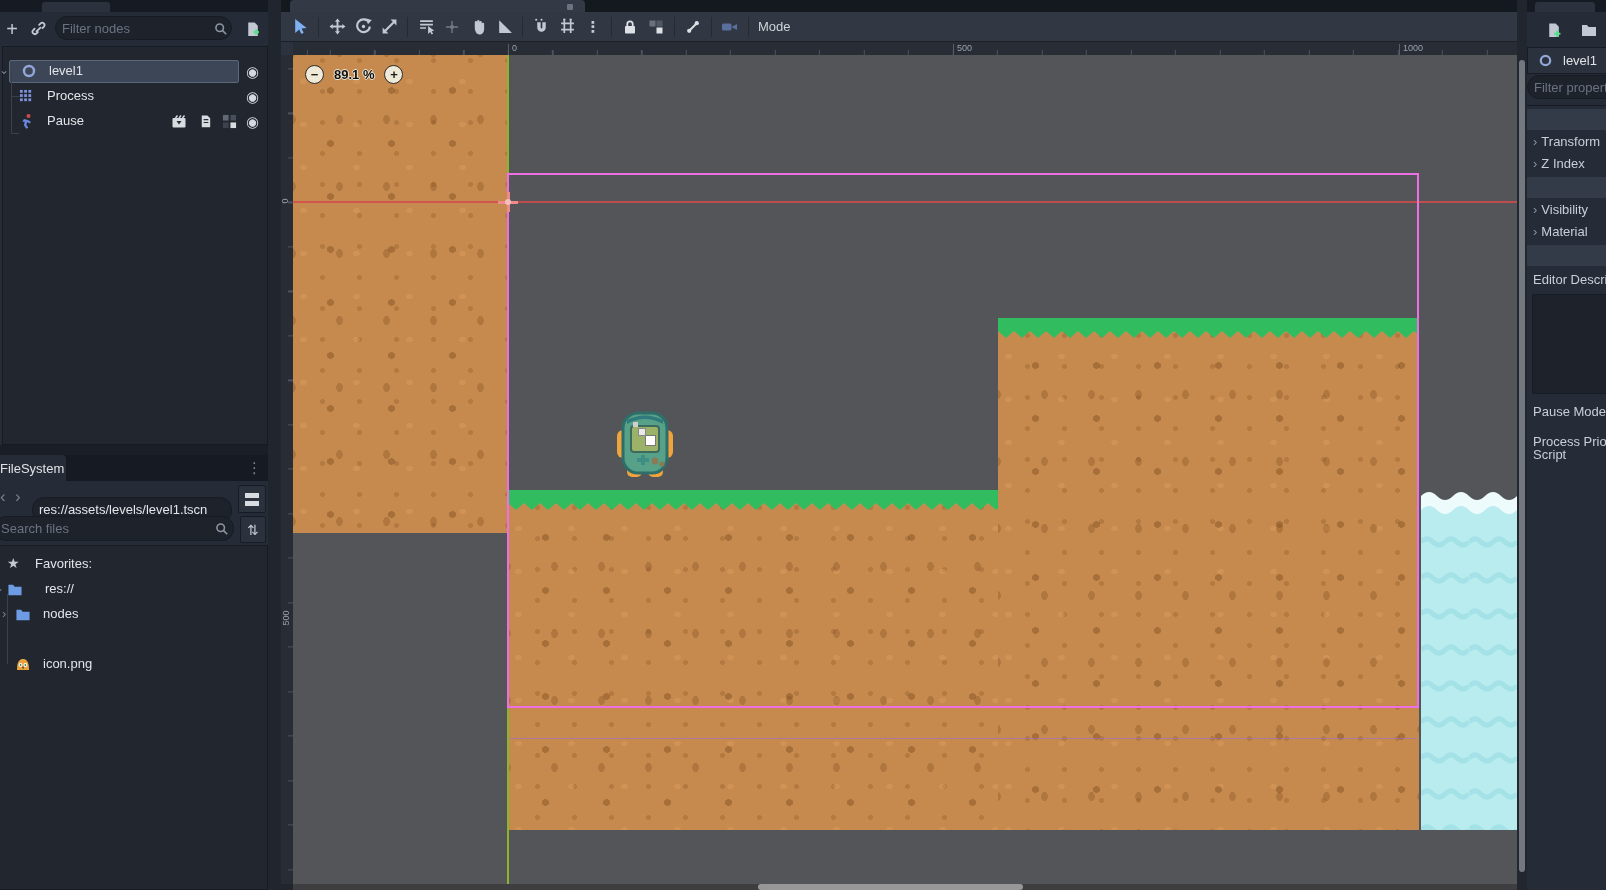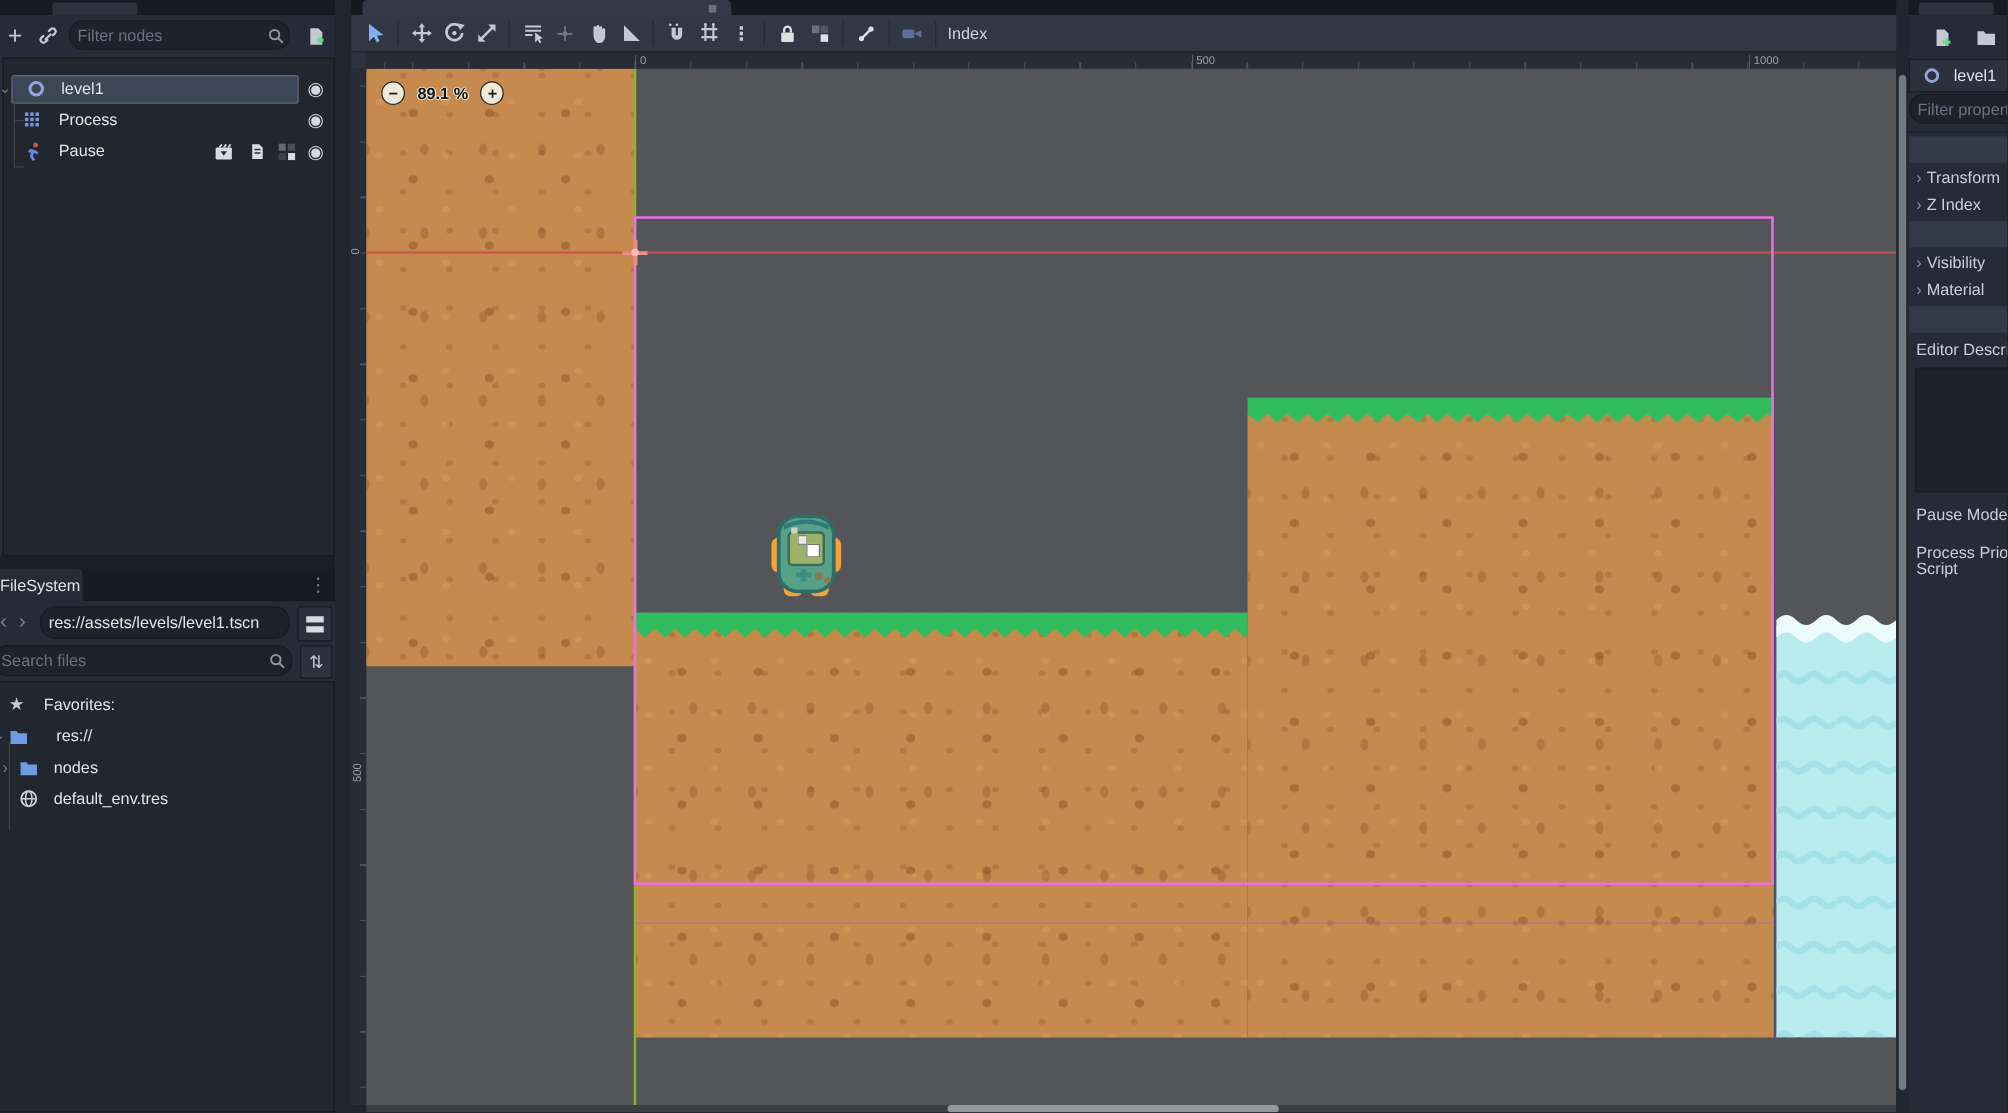--- a/index.html
+++ b/index.html
@@ -172,21 +172,21 @@
     <div class="abs dockstrip" style="left:0;top:0;width:268px;height:26px;">
       <div class="abs" style="left:-8px;top:0;width:74px;height:26px;background:#262c37;border-radius:4px 4px 0 0;display:flex;align-items:center;">
         <span style="margin-left:8px;color:#dfe2e6;">FileSystem</span>
       </div>
       <span class="abs dim" style="right:6px;top:4px;font-size:15px;">⋮</span>
     </div>
 
     <div class="abs" style="left:0;top:30px;width:268px;height:28px;">
       <span class="abs dim" style="left:0;top:2px;font-size:17px;">‹</span>
       <span class="abs dim" style="left:15px;top:2px;font-size:17px;">›</span>
-      <div class="abs input nowrap" style="left:32px;top:0;width:186px;height:24px;line-height:24px;">res://assets/levels/level1.tscn</div>
+      <div class="abs input nowrap" style="left:32px;top:12px;width:186px;height:24px;line-height:24px;">res://assets/levels/level1.tscn</div>
       <div class="abs btn" style="left:238px;top:0;width:26px;height:26px;">
         <div>
           <div style="width:14px;height:5px;background:#d8dbe0;margin-bottom:3px;"></div>
           <div style="width:14px;height:5px;background:#d8dbe0;"></div>
         </div>
       </div>
     </div>
 
     <div class="abs" style="left:0;top:61px;width:268px;height:26px;">
       <input class="abs input" style="left: -6px; top: 0px; width: 226px; height: 23px;" placeholder="Search files">
@@ -215,29 +215,32 @@
       </div>
       <div class="row" style="top:56px;">
         <span class="abs dim" style="left:3px;top:4px;font-size:13px;">›</span>
         <span class="abs ico" style="left:16px;top:5px;">
           <svg width="16" height="15" viewBox="0 0 16 16">
               <path d="M1 3 h5 l1.6 2 H15 v9 H1 Z" fill="#6d9ce4"></path>
             </svg>
         </span>
         <span class="abs lbl" style="left:38px;top:4px;">nodes</span>
       </div>
-      <div class="row" style="top:81px;">
+      <div class="row" style="top:106px;">
         <span class="abs ico" style="left:16px;top:4px;">
           <svg width="16" height="16" viewBox="0 0 16 16">
-              <circle cx="8" cy="8" r="6" stroke="#ccd1d9" stroke-width="1.5" fill="none"></circle>
-              <ellipse cx="8" cy="8" rx="2.6" ry="6" stroke="#ccd1d9" stroke-width="1.2" fill="none"></ellipse>
-              <path d="M2 8 h12" stroke="#ccd1d9" stroke-width="1.2"></path>
-            </svg>
-        </span>
-        <span class="abs lbl" style="left:38px;top:4px;">default_env.tres</span>
+              <path d="M2 13 C2 5.5 4.7 3 8 3 s6 2.5 6 10 v1 H2 Z" fill="#e8a33d"></path>
+              <circle cx="5.6" cy="9" r="1.9" fill="#fff"></circle>
+              <circle cx="10.4" cy="9" r="1.9" fill="#fff"></circle>
+              <circle cx="5.6" cy="9" r=".9" fill="#3a7d5e"></circle>
+              <circle cx="10.4" cy="9" r=".9" fill="#3a7d5e"></circle>
+              <rect x="7.1" y="10.6" width="1.8" height="2" fill="#7a4a1e"></rect>
+            </svg>
+        </span>
+        <span class="abs lbl" style="left:38px;top:4px;">icon.png</span>
       </div>
       <div class="abs" style="left:8px;top:48px;width:1px;height:70px;background:#3a414e;"></div>
     </div>
   </div>
 
   <div class="abs" style="left:281px;top:0;width:1236px;height:890px;">
 
     <div class="abs dockstrip" style="left:0;top:0;width:1236px;height:12px;background:#14181f;">
       <div class="abs" style="left:9px;top:0;width:295px;height:12px;background:#333a46;border-radius:4px 4px 0 0;"></div>
       <div class="abs" style="left:286px;top:4px;width:6px;height:6px;background:#6c7380;border-radius:1px;"></div>
@@ -331,21 +334,21 @@
           </svg>
       </div>
       <div class="tbsep"></div>
       <div class="tbi">
         <svg width="18" height="16" viewBox="0 0 18 16">
             <rect x="1" y="4.5" width="9.5" height="7" rx="1.5" fill="#5a6f9e"></rect>
             <path d="M10.5 8 l5.5 -3 v6 Z" fill="#5a6f9e"></path>
           </svg>
       </div>
       <div class="tbsep"></div>
-      <div style="color:#cfd3da;margin-left:4px;">Index</div>
+      <div style="color:#cfd3da;margin-left:4px;">Mode</div>
     </div>
 
     <div class="abs ruler" style="left:0;top:42px;width:12px;height:13px;background:#2d333e;"></div>
     <div class="abs ruler" style="left:12px;top:42px;width:1224px;height:13px;border-bottom:1px solid #1b1f27;">
       <div class="abs" style="left:0;bottom:0;right:0;height:5px;background:repeating-linear-gradient(90deg,#4a5160 0 1px,transparent 1px 44.5px);background-position:36.8px 0;"></div>
       <div class="abs" style="left:0;bottom:0;right:0;height:11px;background:repeating-linear-gradient(90deg,#565e6e 0 1px,transparent 1px 445.5px);background-position:215px 0;"></div>
       <span class="abs" style="left:219px;top:1px;">0</span>
       <span class="abs" style="left:664px;top:1px;">500</span>
       <span class="abs" style="left:1110px;top:1px;">1000</span>
     </div>

